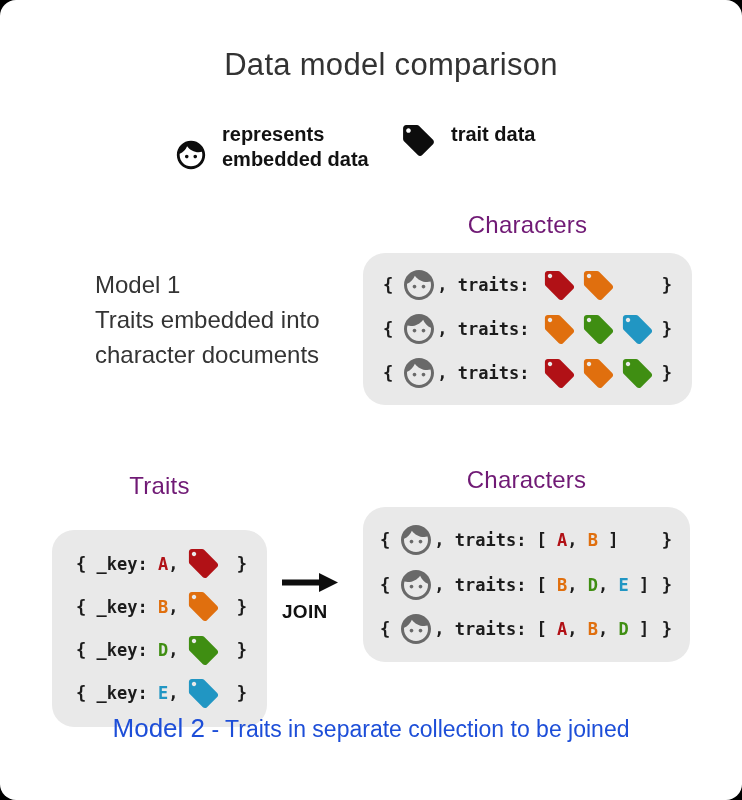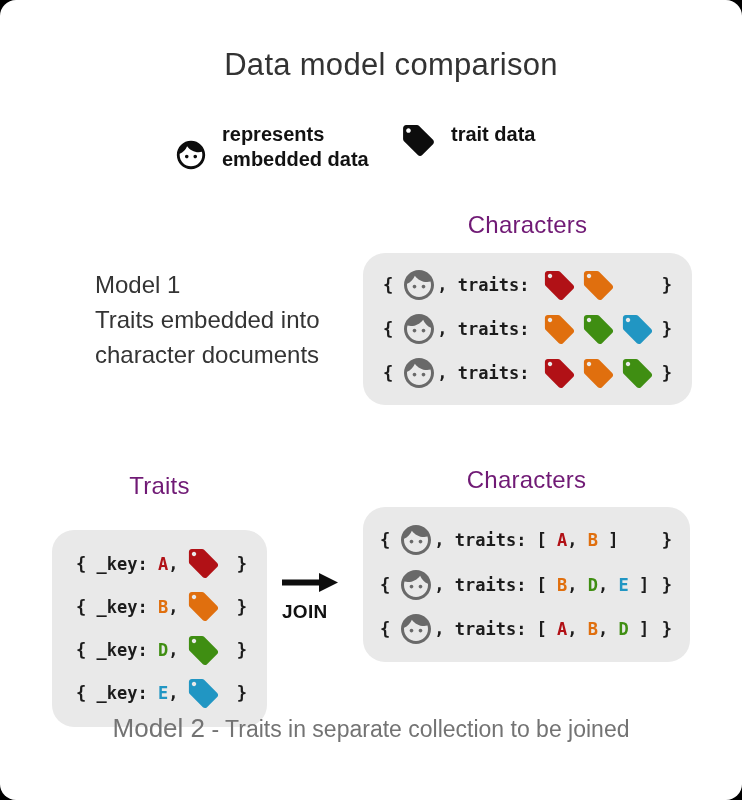--- a/index.html
+++ b/index.html
@@ -35,21 +35,21 @@
   .icon{display:inline-flex;line-height:0;}
   .icon svg{fill:currentColor;}
   .flip svg{transform:scaleX(-1);}
   .sp8{display:inline-block;width:8px;}
   .tags{display:flex;align-items:center;gap:4px;margin-left:2px;}
   
   .join-wrap{display:flex;flex-direction:column;align-items:flex-start;}
   .join-label{font-size:19px;font-weight:700;color:#111;margin-top:9px;letter-spacing:.3px;}
   .join-arrow svg{fill:#0d0d0d;}
   
-  .caption{left:0;top:713px;width:742px;text-align:center;color:#737373;}
+  .caption{left:0;top:713px;width:742px;text-align:center;color:#1d4ed8;}
   .cap-name{font-size:26px;font-weight:400;}
   .cap-rest{font-size:23px;font-weight:400;}
 </style>
 </head>
 <body>
 
 <svg width="0" height="0" style="position:absolute" aria-hidden="true">
   <symbol id="icon-face" viewBox="0 0 24 24">
     <path d="M9 11.75c-.69 0-1.25.56-1.25 1.25s.56 1.25 1.25 1.25 1.25-.56 1.25-1.25-.56-1.25-1.25-1.25zm6 0c-.69 0-1.25.56-1.25 1.25s.56 1.25 1.25 1.25 1.25-.56 1.25-1.25-.56-1.25-1.25-1.25zM12 2C6.48 2 2 6.48 2 12s4.48 10 10 10 10-4.48 10-10S17.52 2 12 2zm0 18c-4.41 0-8-3.59-8-8 0-.29.02-.58.05-.86 2.36-1.05 4.23-2.98 5.21-5.37C11.07 8.33 14.05 10 17.42 10c.78 0 1.53-.09 2.25-.26.21.71.33 1.47.33 2.26 0 4.41-3.59 8-8 8z"></path>
   </symbol>

